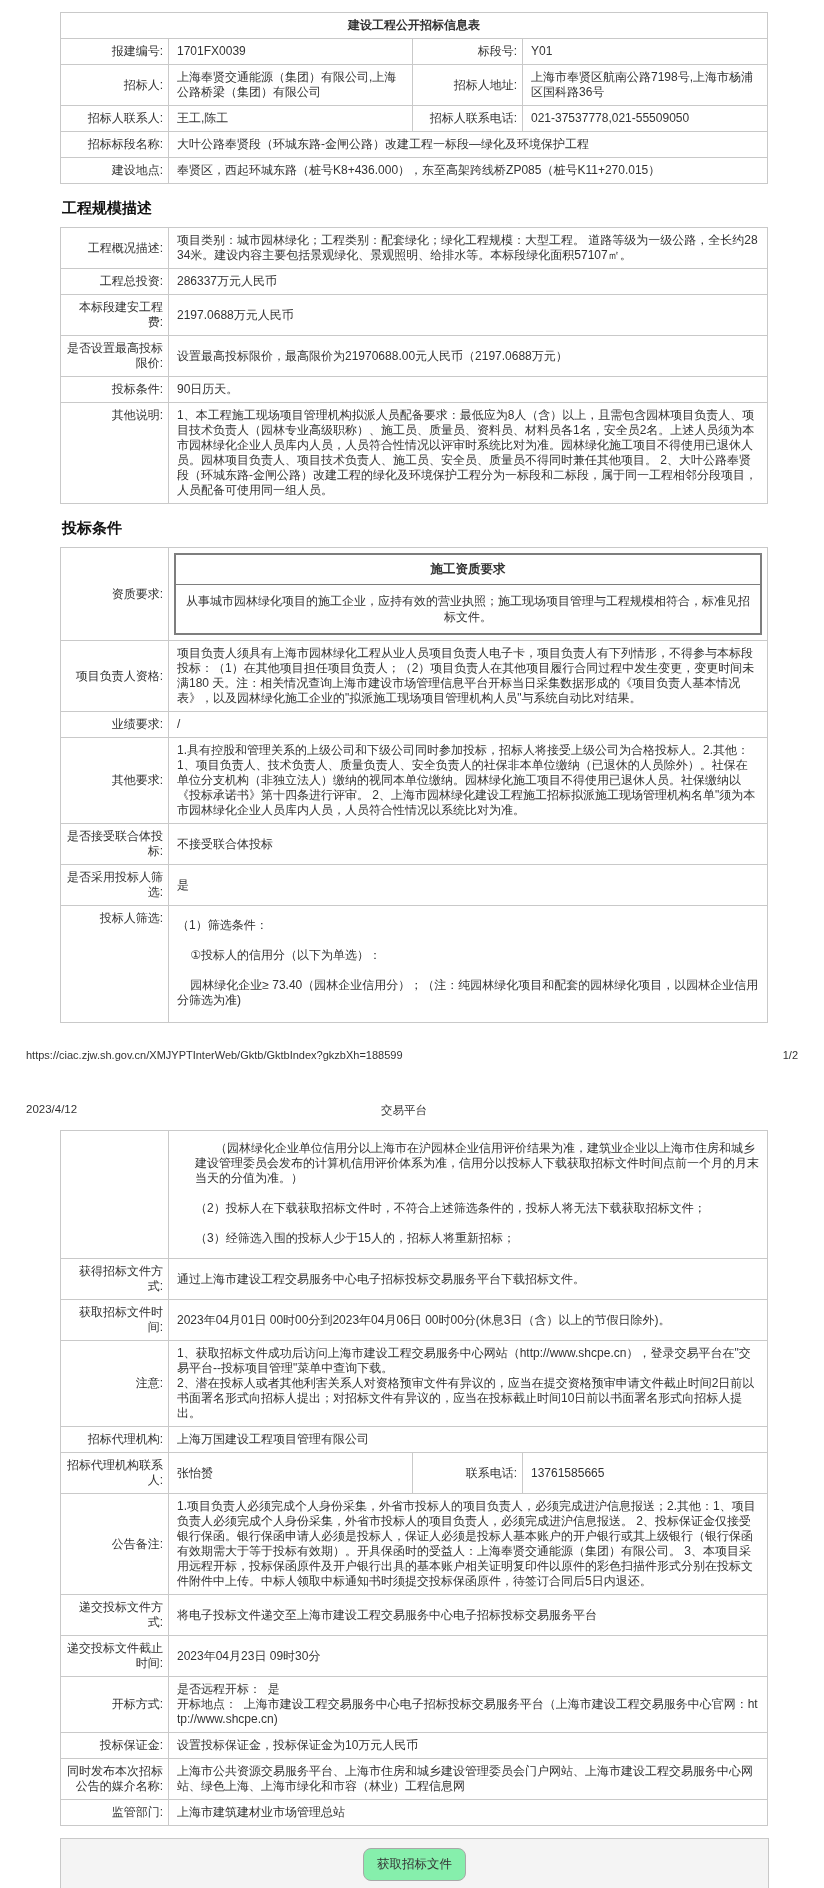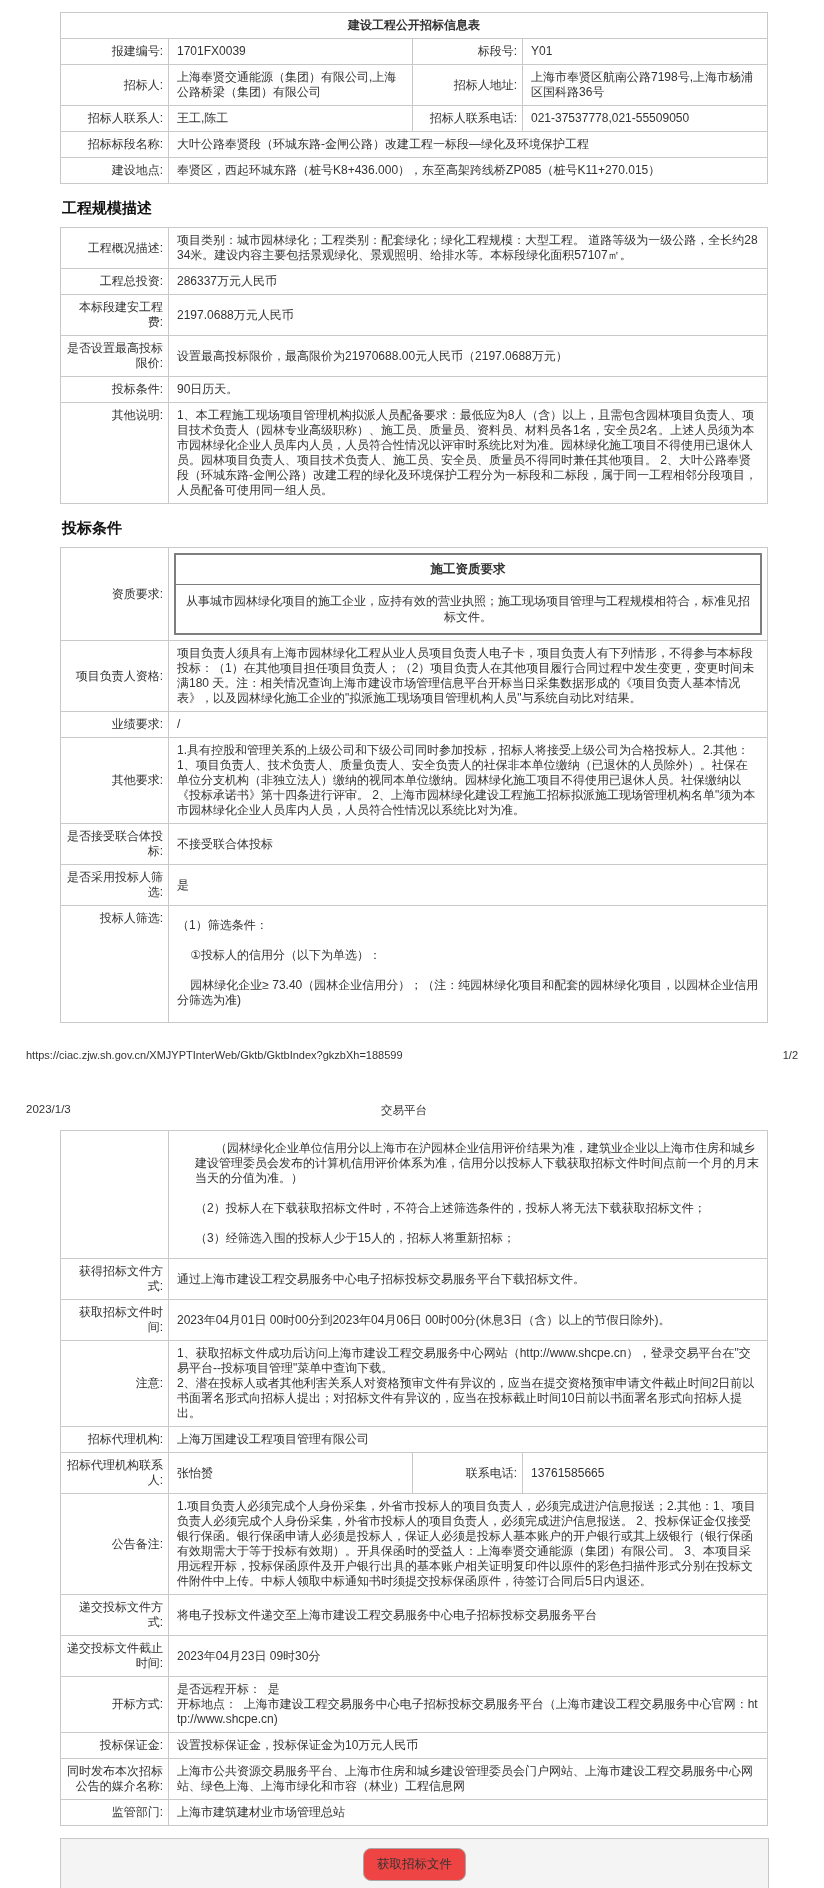--- a/index.html
+++ b/index.html
@@ -57,21 +57,21 @@
   .actions{
     width:707px;margin:12px 0 18px 60px;
     border:1px solid #c9c9c9;background:#fdfdfd;
   }
   .btn-row{
     text-align:center;padding:9px;background:#f4f4f4;
     border-bottom:1px solid #c9c9c9;
   }
   .get-file-btn{
     font-family:inherit;font-size:12.5px;color:#333333;
-    background:#ef4444;border:1px solid #a8a8a8;border-radius:8px;
+    background:#86efac;border:1px solid #a8a8a8;border-radius:8px;
     padding:7px 13px;cursor:pointer;
   }
 </style>
 </head>
 <body>
 
 <div class="page page1">
 
   <table class="doc-table">
     <colgroup>
@@ -198,21 +198,21 @@
 
   <div class="pg-footer">
     <span>https://ciac.zjw.sh.gov.cn/XMJYPTInterWeb/Gktb/GktbIndex?gkzbXh=188599</span>
     <span>1/2</span>
   </div>
 </div>
 
 <div class="page page2">
 
   <div class="pg2-header">
-    <span class="hdr-date">2023/1/3</span>
+    <span class="hdr-date">2023/4/12</span>
     <span class="hdr-center">交易平台</span>
   </div>
 
   <table class="doc-table">
     <colgroup>
         <col style="width:108px">
         <col style="width:244px">
         <col style="width:110px">
         <col style="width:245px">
       </colgroup>

